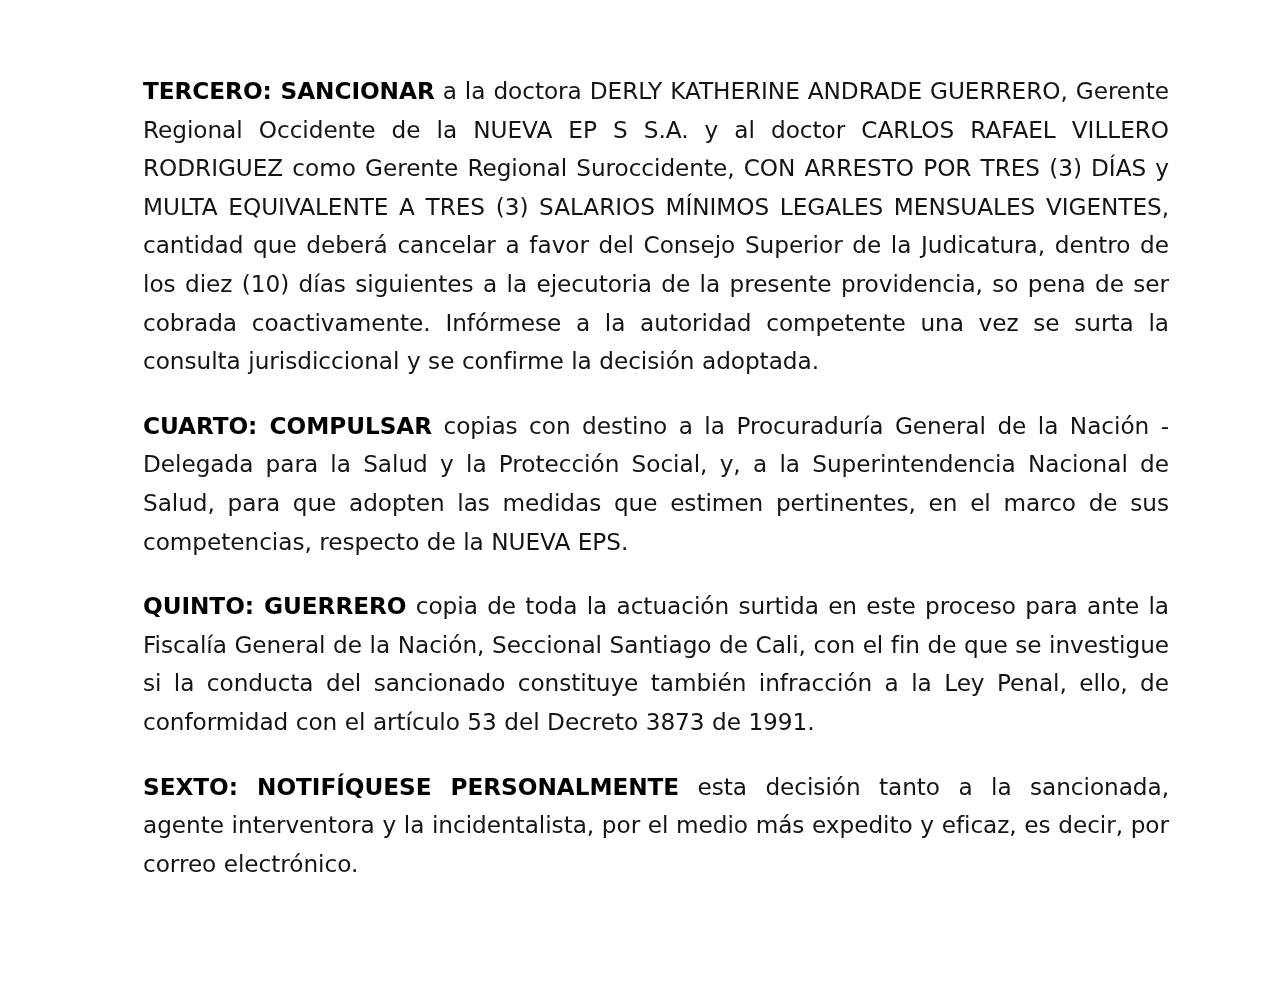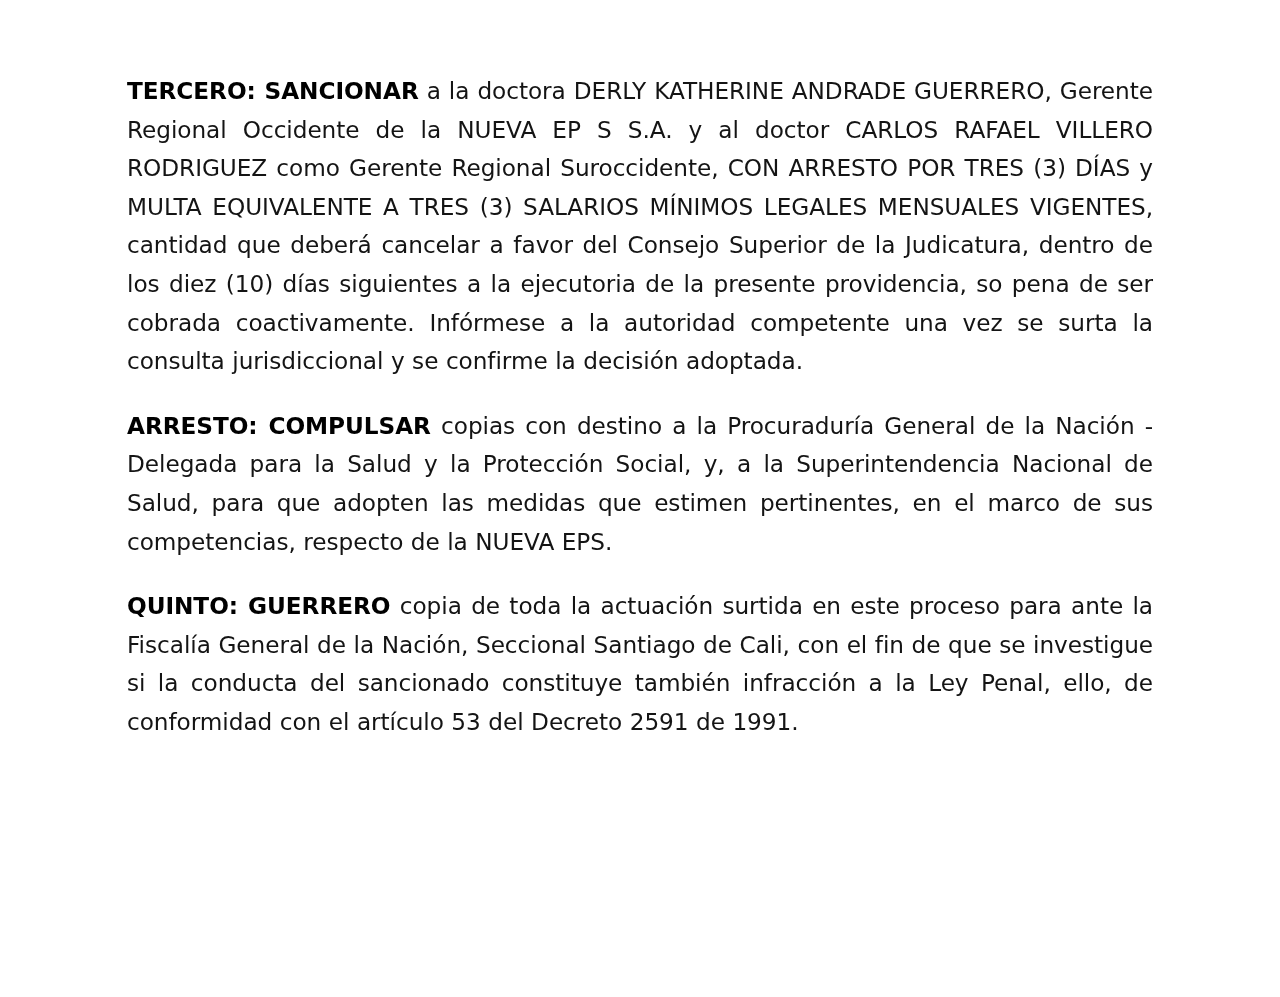--- a/index.html
+++ b/index.html
@@ -19,21 +19,21 @@
   .page {
     position: relative;
     width: 1280px;
     height: 997px;
     background: #ffffff;
     box-sizing: border-box;
   }
 
   .doc-body {
     position: absolute;
-    left: 127px;
+    left: 143px;
     top: 72px;
     width: 1026px;
   }
 
   .para {
     margin: 0 0 26px 0;
     font-size: 23.2px;
     line-height: 38.6px;
     text-align: justify;
     text-justify: inter-word;
@@ -61,22 +61,25 @@
 
 <div class="page" style="background: rgb(255, 255, 255); color: rgb(20, 20, 20);">
 
   <div class="doc-body">
 
     <p class="para">
       <span class="lead">TERCERO: SANCIONAR</span><span class="rest"> a la doctora DERLY KATHERINE ANDRADE GUERRERO, Gerente Regional Occidente de la NUEVA EP S S.A. y al doctor CARLOS RAFAEL VILLERO RODRIGUEZ como Gerente Regional Suroccidente, CON ARRESTO POR TRES (3) DÍAS y MULTA EQUIVALENTE A TRES (3) SALARIOS MÍNIMOS LEGALES MENSUALES VIGENTES, cantidad que deberá cancelar a favor del Consejo Superior de la Judicatura, dentro de los diez (10) días siguientes a la ejecutoria de la presente providencia, so pena de ser cobrada coactivamente. Infórmese a la autoridad competente una vez se surta la consulta jurisdiccional y se confirme la decisión adoptada.</span>
     </p>
 
     <p class="para">
-      <span class="lead">ARRESTO: COMPULSAR</span><span class="rest"> copias con destino a la Procuraduría General de la Nación - Delegada para la Salud y la Protección Social, y, a la Superintendencia Nacional de Salud, para que adopten las medidas que estimen pertinentes, en el marco de sus competencias, respecto de la NUEVA EPS.</span>
+      <span class="lead">CUARTO: COMPULSAR</span><span class="rest"> copias con destino a la Procuraduría General de la Nación - Delegada para la Salud y la Protección Social, y, a la Superintendencia Nacional de Salud, para que adopten las medidas que estimen pertinentes, en el marco de sus competencias, respecto de la NUEVA EPS.</span>
     </p>
 
     <p class="para">
-      <span class="lead">QUINTO: GUERRERO</span><span class="rest"> copia de toda la actuación surtida en este proceso para ante la Fiscalía General de la Nación, Seccional Santiago de Cali, con el fin de que se investigue si la conducta del sancionado constituye también infracción a la Ley Penal, ello, de conformidad con el artículo 53 del Decreto 2591 de 1991.</span>
+      <span class="lead">QUINTO: GUERRERO</span><span class="rest"> copia de toda la actuación surtida en este proceso para ante la Fiscalía General de la Nación, Seccional Santiago de Cali, con el fin de que se investigue si la conducta del sancionado constituye también infracción a la Ley Penal, ello, de conformidad con el artículo 53 del Decreto 3873 de 1991.</span>
     </p>
 
+    <p class="para">
+      <span class="lead">SEXTO: NOTIFÍQUESE PERSONALMENTE</span><span class="rest"> esta decisión tanto a la sancionada, agente interventora y la incidentalista, por el medio más expedito y eficaz, es decir, por correo electrónico.</span>
+    </p>
 
   </div>
 </div>
 
 </body></html>

